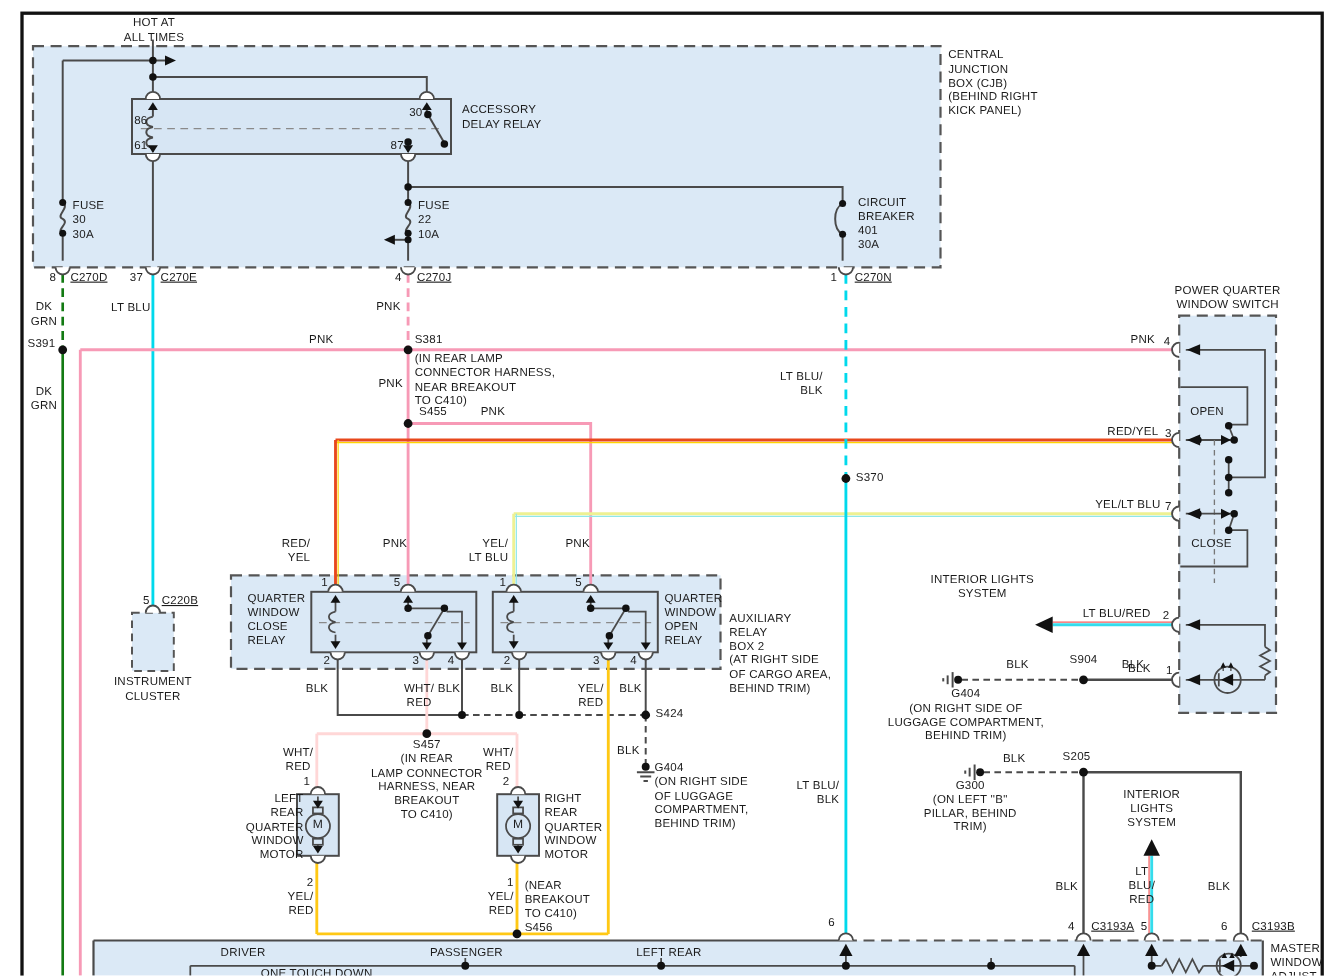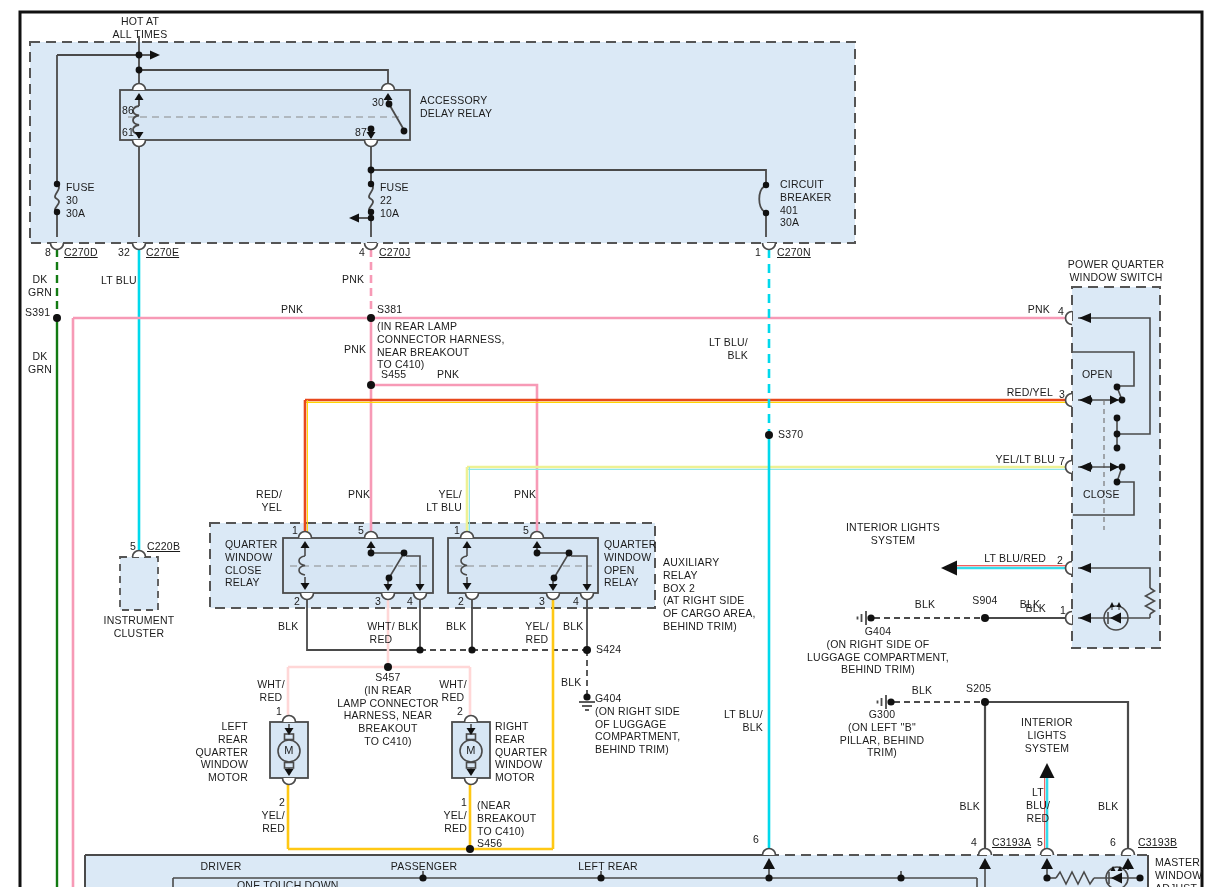--- a/index.html
+++ b/index.html
@@ -351,40 +351,45 @@
 
     <path d="M762.5,855 A6.5,6.5 0 0 1 775.5,855"></path>
     <path d="M978.5,855 A6.5,6.5 0 0 1 991.5,855"></path>
     <path d="M1040.5,855 A6.5,6.5 0 0 1 1053.5,855"></path>
     <path d="M1121.5,855 A6.5,6.5 0 0 1 1134.5,855"></path>
   </g>
 </svg>
 
 <div class="lbl c" style="left:140px;top:15px">HOT AT
 ALL TIMES</div>
+<div class="lbl" style="left:862px;top:44px">CENTRAL
+JUNCTION
+BOX (CJB)
+(BEHIND RIGHT
+KICK PANEL)</div>
 <div class="lbl" style="left:420px;top:94px">ACCESSORY
 DELAY RELAY</div>
 <div class="lbl" style="left:122px;top:104px">86</div>
 <div class="lbl" style="left:372px;top:96px">30</div>
 <div class="lbl" style="left:122px;top:126px">61</div>
 <div class="lbl" style="left:355px;top:126px">87</div>
 <div class="lbl" style="left:66px;top:181px">FUSE
 30
 30A</div>
 <div class="lbl" style="left:380px;top:181px">FUSE
 22
 10A</div>
 <div class="lbl" style="left:780px;top:178px">CIRCUIT
 BREAKER
 401
 30A</div>
 
 <div class="lbl" style="left:45px;top:246px">8</div>
 <div class="lbl u" style="left:64px;top:246px">C270D</div>
-<div class="lbl" style="left:118px;top:246px">32</div>
+<div class="lbl" style="left:118px;top:246px">37</div>
 <div class="lbl u" style="left:146px;top:246px">C270E</div>
 <div class="lbl" style="left:359px;top:246px">4</div>
 <div class="lbl u" style="left:379px;top:246px">C270J</div>
 <div class="lbl" style="left:755px;top:246px">1</div>
 <div class="lbl u" style="left:777px;top:246px">C270N</div>
 
 <div class="lbl c" style="left:40px;top:273px">DK
 GRN</div>
 <div class="lbl" style="left:101px;top:274px">LT BLU</div>
 <div class="lbl" style="left:342px;top:273px">PNK</div>
@@ -482,21 +487,21 @@
 <div class="lbl" style="left:276px;top:705px">1</div>
 <div class="lbl c" style="left:453px;top:678px">WHT/
 RED</div>
 <div class="lbl" style="left:457px;top:705px">2</div>
 <div class="lbl c" style="left:388px;top:671px">S457
 (IN REAR
 LAMP CONNECTOR
 HARNESS, NEAR
 BREAKOUT
 TO C410)</div>
-<div class="lbl r" style="left:248px;top:720px">LEFT
+<div class="lbl r" style="left:276px;top:720px">LEFT
 REAR
 QUARTER
 WINDOW
 MOTOR</div>
 <div class="lbl" style="left:495px;top:720px">RIGHT
 REAR
 QUARTER
 WINDOW
 MOTOR</div>
 <div class="lbl c" style="left:289px;top:744px;font-size:11px">M</div>

